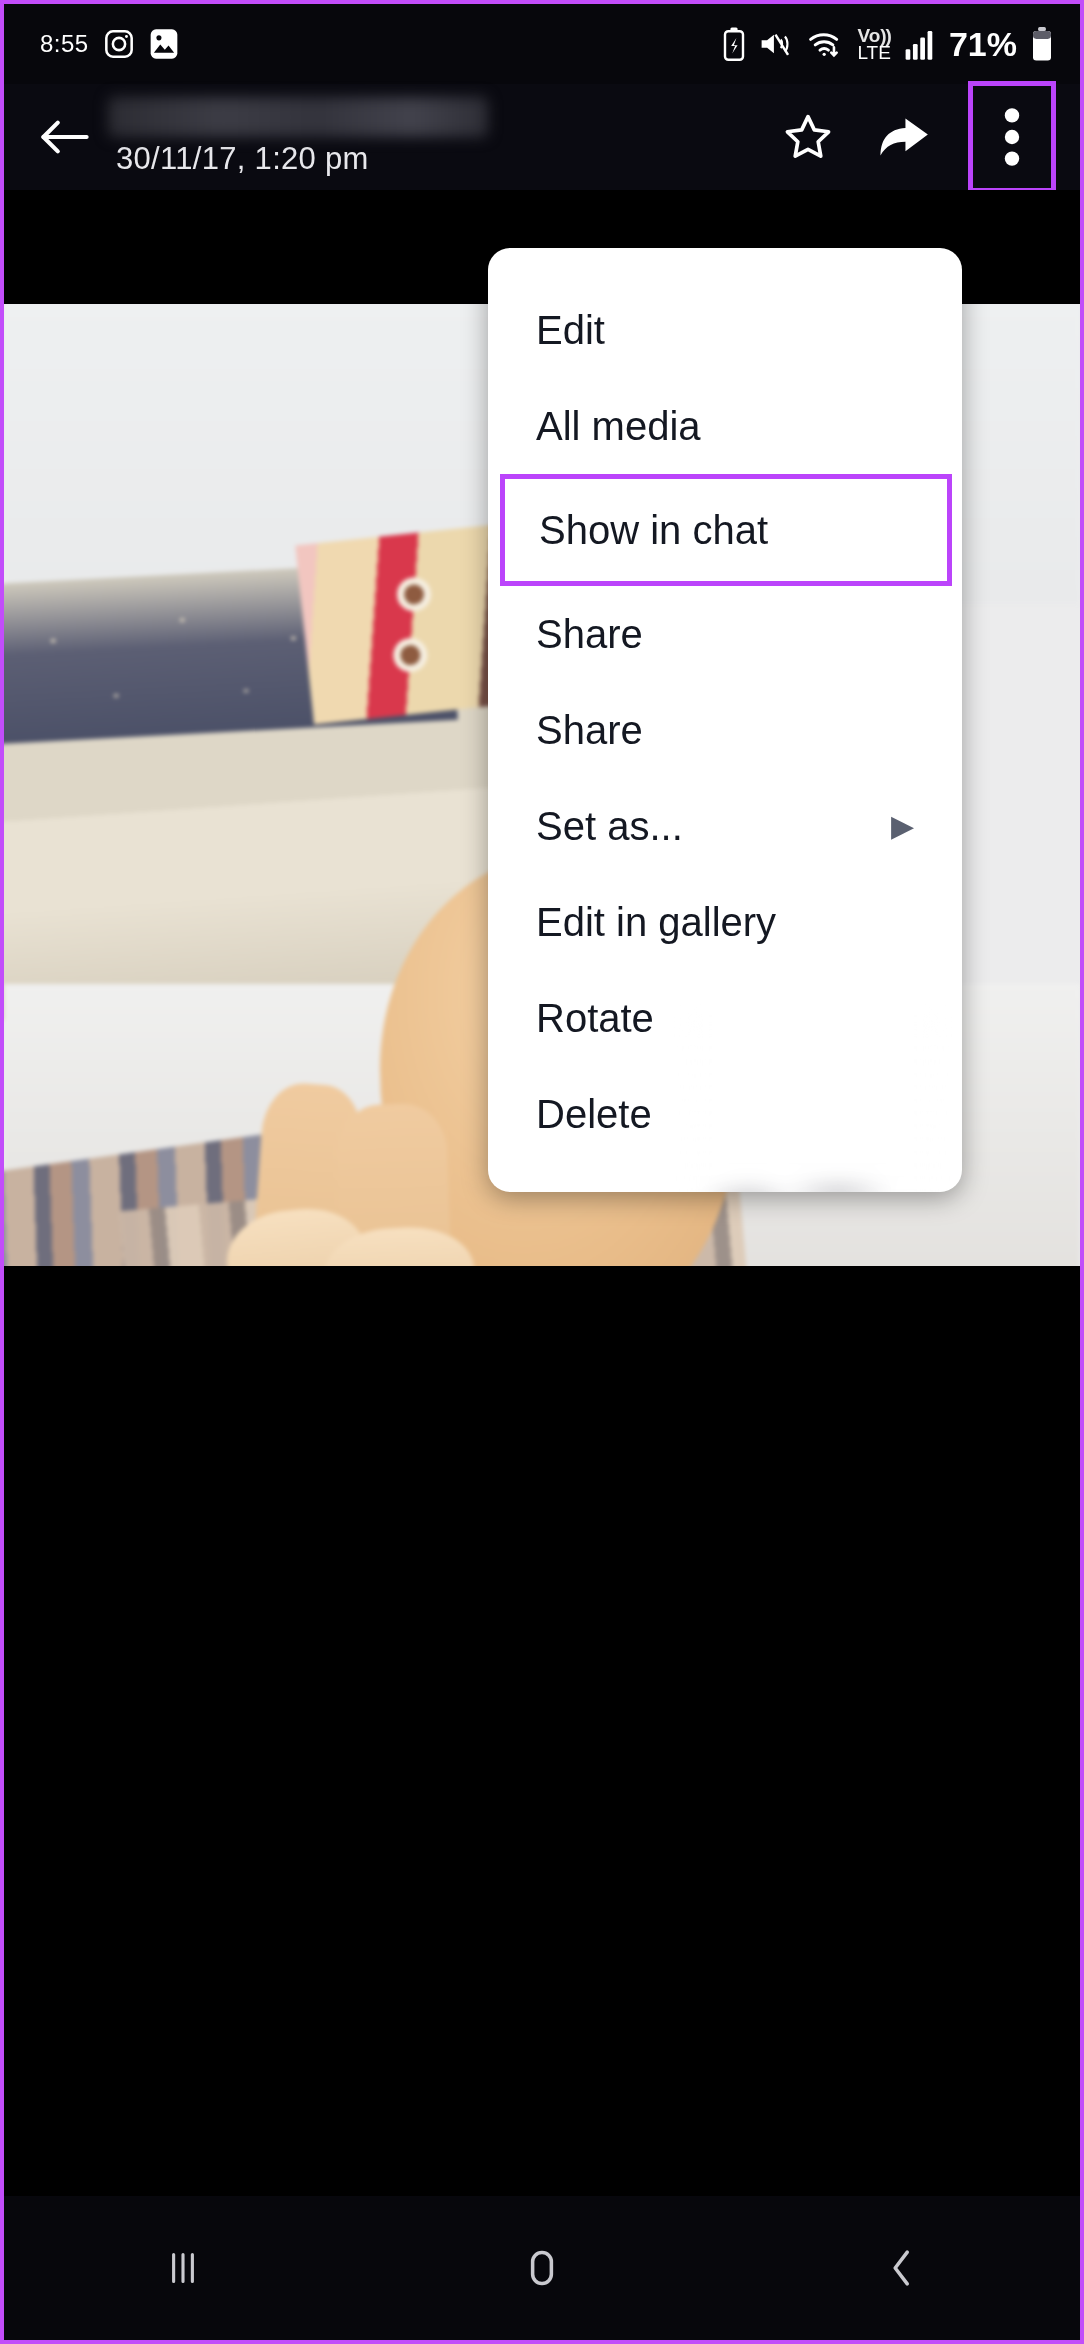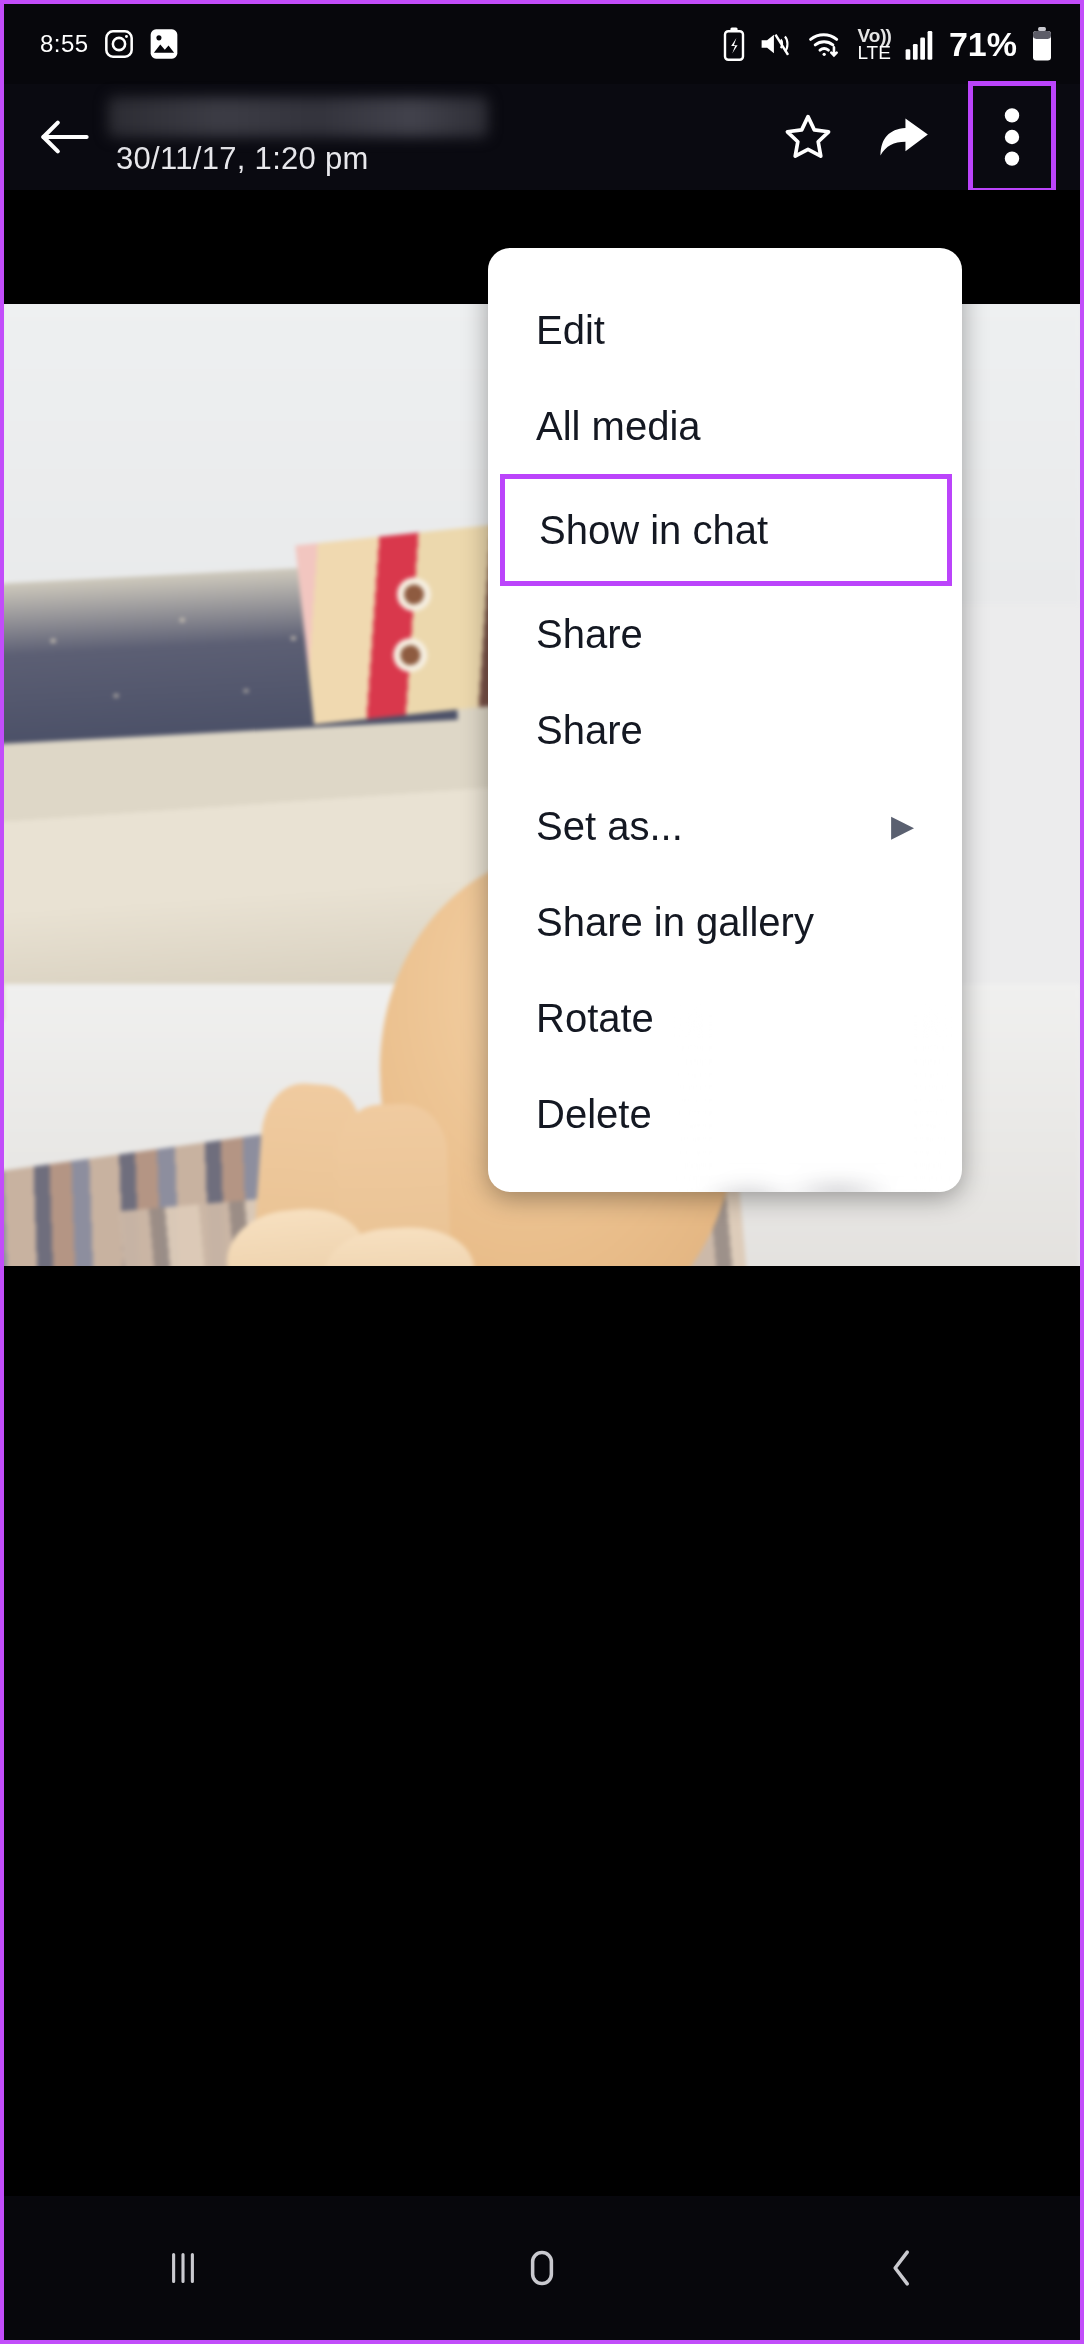--- a/index.html
+++ b/index.html
@@ -342,21 +342,21 @@
       <span>Share</span>
     </div>
     <div class="menu-item">
       <span>Share</span>
     </div>
     <div class="menu-item">
       <span>Set as...</span>
       <span class="sub-arrow">▶</span>
     </div>
     <div class="menu-item">
-      <span>Share in gallery</span>
+      <span>Edit in gallery</span>
     </div>
     <div class="menu-item">
       <span>Rotate</span>
     </div>
     <div class="menu-item">
       <span>Delete</span>
     </div>
     <div id="menu-watermark"></div>
   </div>
 

